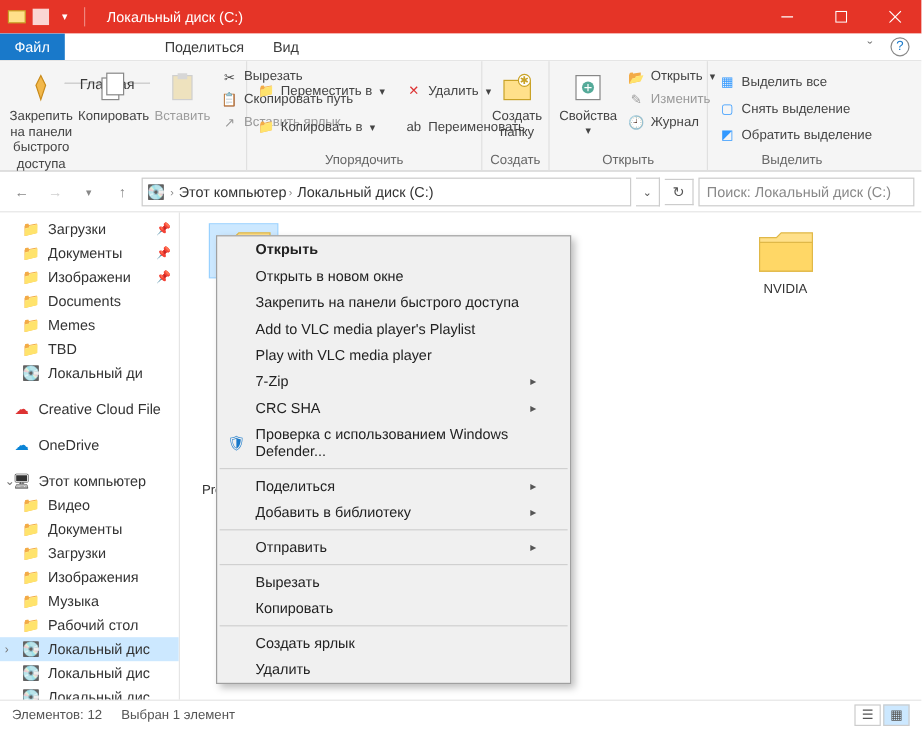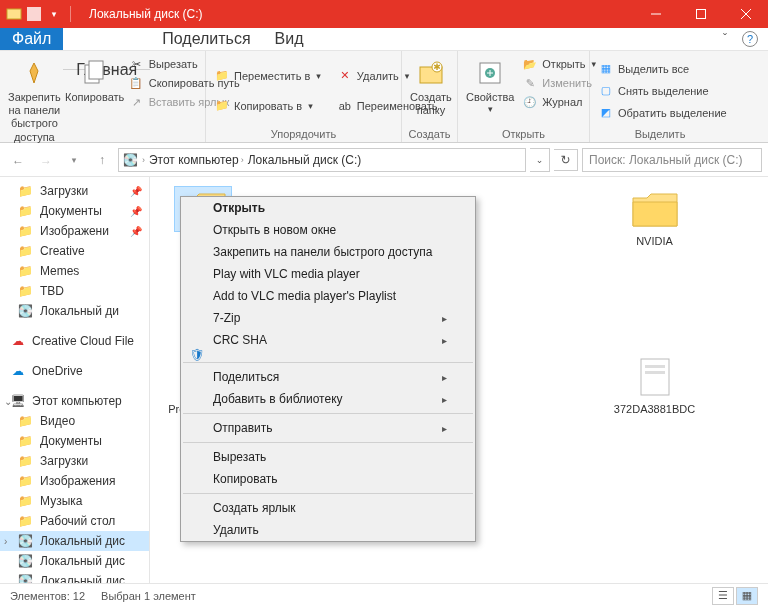--- a/index.html
+++ b/index.html
@@ -9,21 +9,21 @@
 .titlebar { height: 28px; background: #e53427; display: flex; align-items: center; color: #fff; }
 .titlebar .left { display: flex; align-items: center; gap: 4px; padding-left: 6px; }
 .titlebar .left .icon { width: 16px; height: 16px; display: flex; align-items: center; justify-content: center; }
 .titlebar .title { margin-left: 10px; font-size: 12px; }
 .titlebar .buttons { margin-left: auto; display: flex; }
 .titlebar .buttons .btn { width: 45px; height: 28px; display: flex; align-items: center; justify-content: center; color: #fff; font-size: 12px; }
 .titlebar .buttons .btn svg { stroke: #fff; }
 
 
 .tabstrip { height: 23px; background: #fff; border-bottom: 1px solid #e5e5e5; display: flex; align-items: stretch; }
-.tabstrip .tab { padding: 0 12px; display: flex; align-items: center; font-size: 16px; color: #3a3a3a; }
+.tabstrip .tab { padding: 0 12px; display: flex; align-items: center; font-size: 12px; color: #3a3a3a; }
 .tabstrip .tab.file { background: #1979ca; color: #fff; }
 .tabstrip .tab.active { background: #a3a3a3; border: 1px solid #d0d0d0; border-bottom: none; margin-top: 41px; }
 .tabstrip .right { margin-left: auto; display: flex; align-items: center; gap: 8px; padding-right: 10px; }
 .tabstrip .right .ico { width: 18px; height: 18px; display: flex; align-items: center; justify-content: center; color: #666; }
 .tabstrip .right .help { border: 1px solid #888; border-radius: 50%; width: 16px; height: 16px; font-size: 11px; display: flex; align-items: center; justify-content: center; color: #1979ca; }
 
 
 .ribbon { height: 92px; background: #f5f5f5; border-bottom: 1px solid #d0d0d0; display: flex; }
 .ribbon .group { border-right: 1px solid #e0e0e0; padding: 4px 6px 2px; display: flex; flex-direction: column; }
 .ribbon .group .row { display: flex; gap: 4px; flex: 1; }
@@ -139,20 +139,29 @@
       </div>
       <div class="bigbtn">
         <div class="ico">
             <svg width="28" height="28">
               <rect x="4" y="6" width="14" height="18" fill="#fff" stroke="#888"></rect>
               <rect x="8" y="2" width="14" height="18" fill="#fff" stroke="#888"></rect>
             </svg>
           </div>
         <span>Копировать</span>
       </div>
+      <div class="bigbtn dim" style="opacity:0.5">
+        <div class="ico">
+            <svg width="28" height="28">
+              <rect x="6" y="4" width="16" height="20" fill="#e8d088" stroke="#aaa"></rect>
+              <rect x="10" y="2" width="8" height="5" fill="#bbb"></rect>
+            </svg>
+          </div>
+        <span>Вставить</span>
+      </div>
       <div class="smallcol">
         <div class="smallbtn">
             <span class="si">✂</span>
             <span>Вырезать</span>
           </div>
         <div class="smallbtn">
             <span class="si">📋</span>
             <span>Скопировать путь</span>
           </div>
         <div class="smallbtn dim">
@@ -296,21 +305,21 @@
         <span>Документы</span>
         <span class="pin">📌</span>
       </div>
     <div class="item">
         <span class="ico">📁</span>
         <span>Изображени</span>
         <span class="pin">📌</span>
       </div>
     <div class="item">
         <span class="ico">📁</span>
-        <span>Creative</span>
+        <span>Documents</span>
       </div>
     <div class="item">
         <span class="ico">📁</span>
         <span>Memes</span>
       </div>
     <div class="item">
         <span class="ico">📁</span>
         <span>TBD</span>
       </div>
     <div class="item">
@@ -422,60 +431,51 @@
             <svg width="52" height="42">
               <path d="M4 10 L18 10 L22 6 L48 6 L48 38 L4 38 Z" fill="#ffe08a" stroke="#e0b848"></path>
               <path d="M4 14 L48 14 L48 38 L4 38 Z" fill="#ffd766" stroke="#e0b848"></path>
             </svg>
           </div>
           <div class="fname">Program Files (x86)</div>
         </div>
         <div style="width: 85px; height: 60px;"></div>
         <div style="width: 85px; height: 60px;"></div>
         <div style="width: 85px; height: 60px;"></div>
-        <div class="folder">
-          <div class="ficon">
-            <svg width="44" height="44">
-              <rect x="8" y="4" width="28" height="36" fill="#fff" stroke="#bbb"></rect>
-              <rect x="12" y="10" width="20" height="3" fill="#ddd"></rect>
-              <rect x="12" y="16" width="20" height="3" fill="#ddd"></rect>
-            </svg>
-          </div>
-          <div class="fname">372DA3881BDC</div>
-        </div>
       </div>
   </div>
 </div>
 
 <div class="ctxmenu">
   <div class="mi bold">
       <span>Открыть</span>
     </div>
   <div class="mi">
       <span>Открыть в новом окне</span>
     </div>
   <div class="mi">
       <span>Закрепить на панели быстрого доступа</span>
     </div>
   <div class="mi">
+      <span>Add to VLC media player's Playlist</span>
+    </div>
+  <div class="mi">
       <span>Play with VLC media player</span>
-    </div>
-  <div class="mi">
-      <span>Add to VLC media player's Playlist</span>
     </div>
   <div class="mi">
       <span>7-Zip</span>
       <span class="arrow">▸</span>
     </div>
   <div class="mi">
       <span>CRC SHA</span>
       <span class="arrow">▸</span>
     </div>
   <div class="mi">
       <span class="mico" style="color:#1979ca">🛡</span>
+      <span>Проверка с использованием Windows Defender...</span>
     </div>
   <div class="sep"></div>
   <div class="mi">
       <span>Поделиться</span>
       <span class="arrow">▸</span>
     </div>
   <div class="mi">
       <span>Добавить в библиотеку</span>
       <span class="arrow">▸</span>
     </div>

